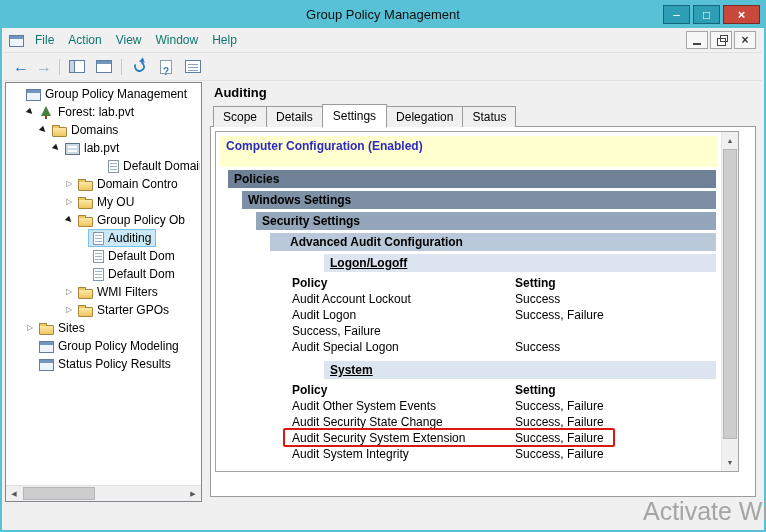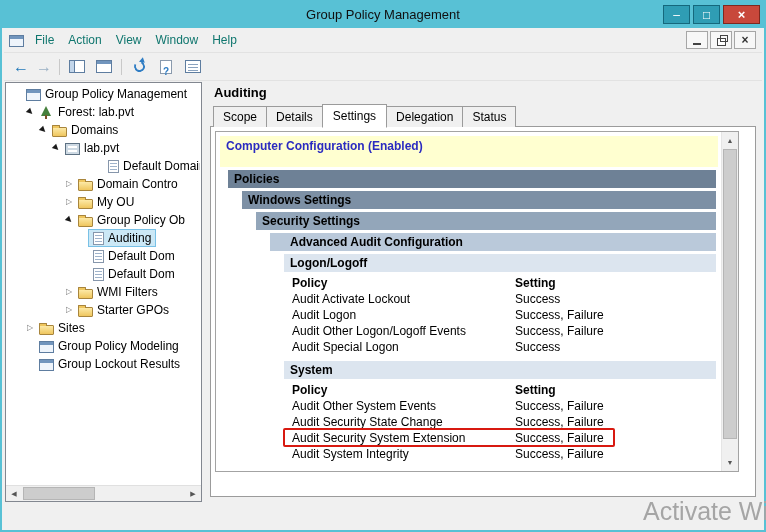--- a/index.html
+++ b/index.html
@@ -95,21 +95,21 @@
   .report{position:absolute;left:2px;top:2px;right:18px;bottom:2px;overflow:hidden;font-size:12px;}
 
   
   .cfgband{margin:2px 2px 3px 2px;background:var(--c-config_bg,#ffffd0);color:var(--c-link_blue,#2b2bc0);
     font-weight:bold;padding:3px 6px 14px;font-size:12px;}
   .band{margin:0 4px 3px 0;padding:2px 6px;font-weight:bold;color:#000;line-height:14px;}
   .band.l1{margin-left:10px;background:var(--c-band1,#6e8196);}
   .band.l2{margin-left:24px;background:var(--c-band2,#7d90a5);}
   .band.l3{margin-left:38px;background:var(--c-band3,#93a6ba);}
   .band.l4{margin-left:52px;background:var(--c-band4,#bac9da);padding-left:20px;}
-  .band.l5{margin-left:66px;background:var(--c-band5,#dce5ef);margin-top:3px;}
+  .band.l5{margin-left:106px;background:var(--c-band5,#dce5ef);margin-top:3px;text-decoration:underline;}
   .rtable{margin:2px 8px 6px 74px;}
   .rrow{display:flex;height:16px;line-height:16px;position:relative;}
   .rrow.rhead{font-weight:bold;}
   .rc{white-space:nowrap;}
   .rc:first-child{width:223px;flex:none;}
   .rc:last-child{flex:1;}
   .redbox{position:absolute;left:-9px;top:-2px;width:332px;height:19px;border:2px solid var(--c-highlight_red,#d81910);
     border-radius:2px;box-sizing:border-box;pointer-events:none;}
 
   .watermark{position:absolute;left:641px;bottom:4px;font-size:25px;color:var(--c-watermark_gray,#a5a5a5);white-space:nowrap;}
@@ -282,21 +282,21 @@
           <span class="twisty none"></span>
           <span class="rinner">
             <span class="ico ico-console"></span>
             <span class="tlabel">Group Policy Modeling</span>
           </span>
         </div>
         <div class="trow" style="padding-left: 17px;">
           <span class="twisty none"></span>
           <span class="rinner">
             <span class="ico ico-console"></span>
-            <span class="tlabel">Group Lockout Results</span>
+            <span class="tlabel">Status Policy Results</span>
           </span>
         </div>
       </div>
     <div class="hscroll">
       <span class="sarrow left">◀</span>
       <div class="hthumb"></div>
       <span class="sarrow right">▶</span>
     </div>
   </div>
 
@@ -317,29 +317,28 @@
             <div class="band l2">Windows Settings</div>
             <div class="band l3">Security Settings</div>
             <div class="band l4">Advanced Audit Configuration</div>
             <div class="band l5">Logon/Logoff</div>
             <div class="rtable">
               <div class="rrow rhead">
                 <span class="rc">Policy</span>
                 <span class="rc">Setting</span>
               </div>
               <div class="rrow">
-                <span class="rc">Audit Activate Lockout</span>
+                <span class="rc">Audit Account Lockout</span>
                 <span class="rc">Success</span>
               </div>
               <div class="rrow">
                 <span class="rc">Audit Logon</span>
                 <span class="rc">Success, Failure</span>
               </div>
               <div class="rrow">
-                <span class="rc">Audit Other Logon/Logoff Events</span>
                 <span class="rc">Success, Failure</span>
               </div>
               <div class="rrow">
                 <span class="rc">Audit Special Logon</span>
                 <span class="rc">Success</span>
               </div>
             </div>
             <div class="band l5">System</div>
             <div class="rtable">
               <div class="rrow rhead">

